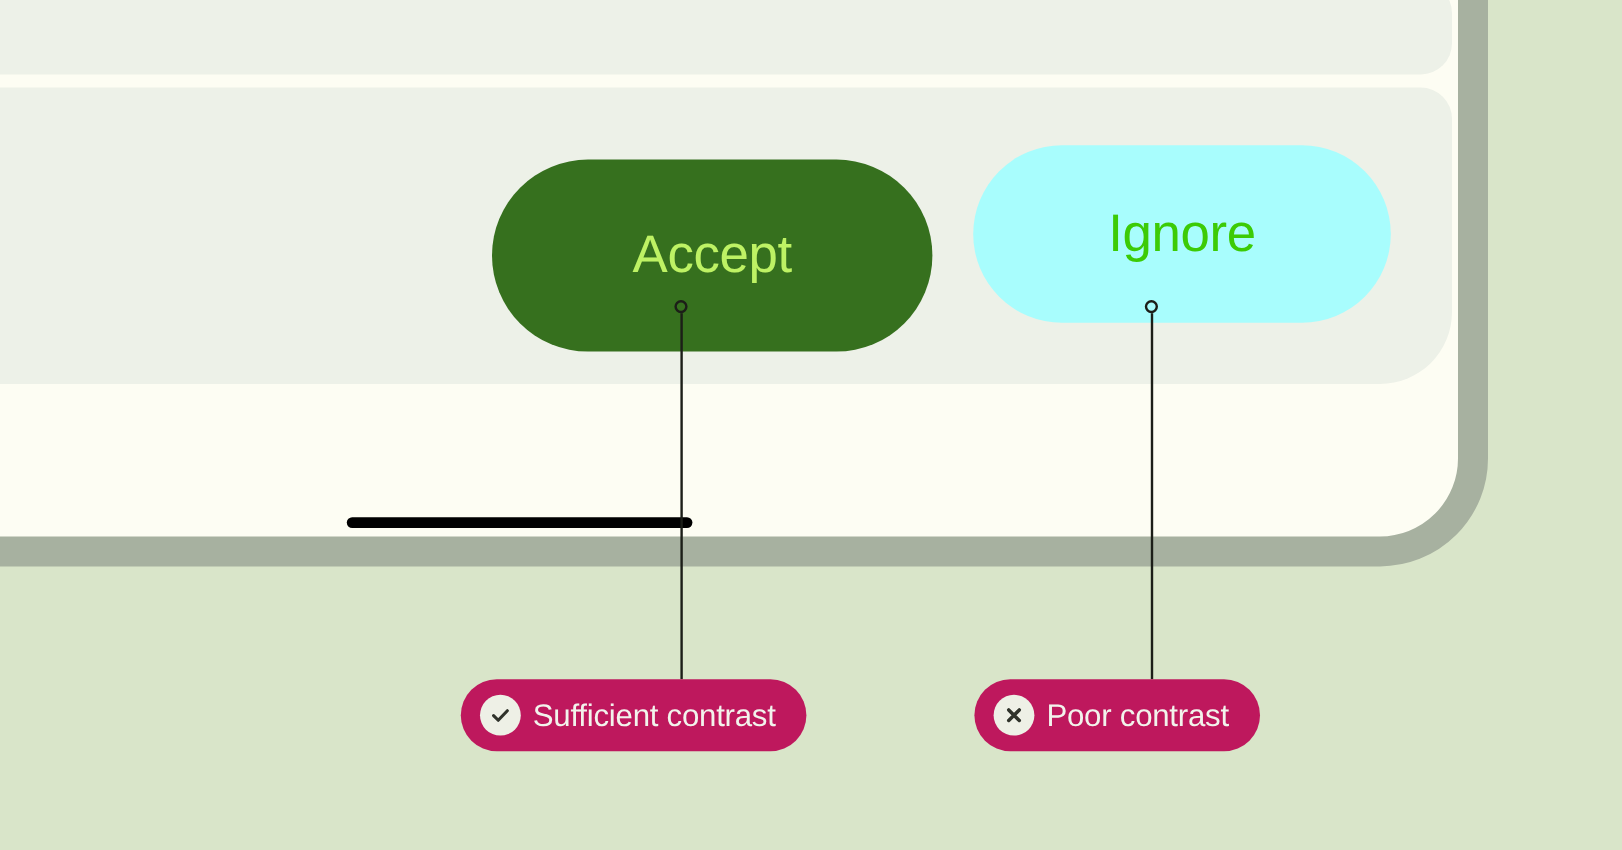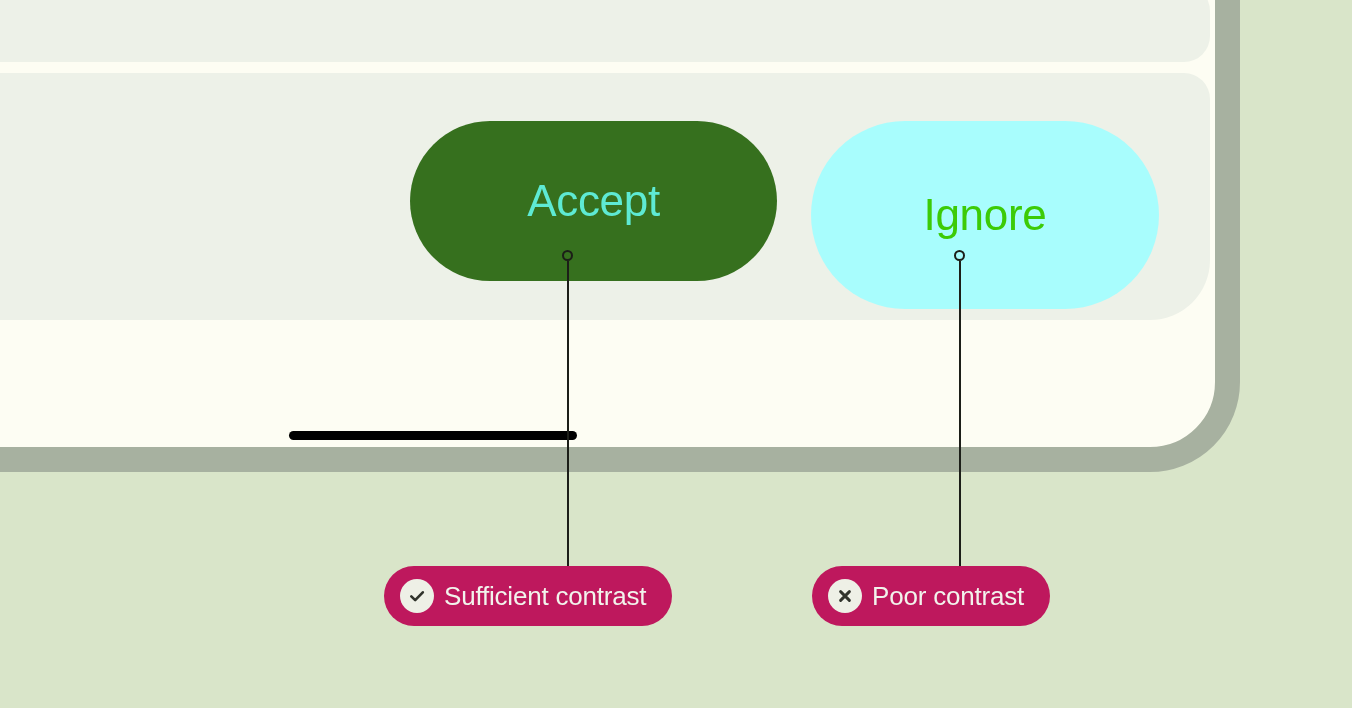--- a/index.html
+++ b/index.html
@@ -76,31 +76,31 @@
     font-family: "Liberation Sans", sans-serif;
     font-size: 44px;
     font-weight: 400;
     letter-spacing: -0.3px;
     border-radius: 999px;
     cursor: pointer;
     line-height: 1;
   }
   .btn-accept {
     left: 845px;
-    top: 396px;
+    top: 408px;
     width: 367px;
     height: 160px;
     background: #36701e;
-    color: #5eead4;
+    color: #bef264;
   }
   .btn-ignore {
     left: 1246px;
     top: 396px;
     width: 348px;
-    height: 188px;
+    height: 148px;
     background: #a8fdfd;
     color: #3ccb06;
   }
 
   
   .home-indicator {
     position: absolute;
     left: 724px;
     top: 706px;
     width: 288px;

